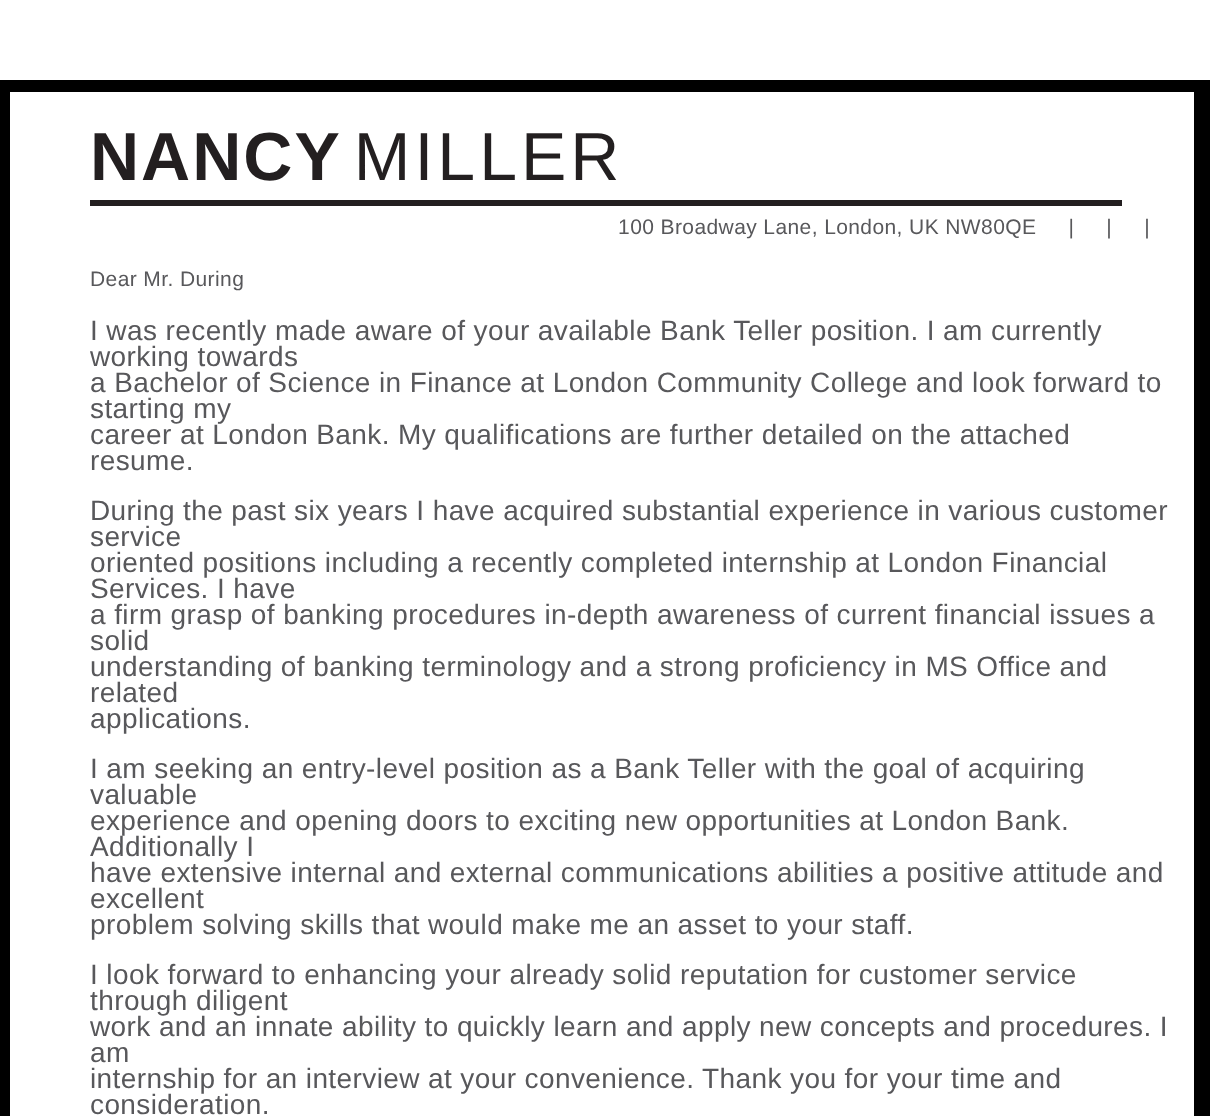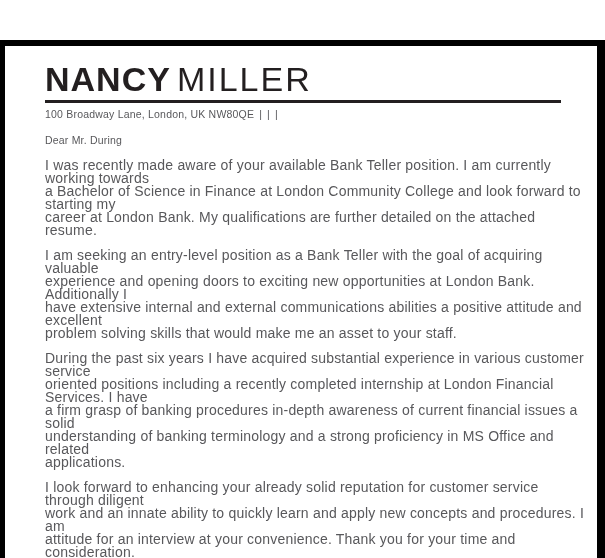--- a/index.html
+++ b/index.html
@@ -38,22 +38,23 @@
     margin-top: 4px;
   }
   .contact {
     width: 530px;
     margin-top: 5px;
     font-size: 10.5px;
     line-height: 13px;
     color: #58585b;
     letter-spacing: 0.2px;
     display: flex;
-    gap: 5px;
+    gap: 16px;
     white-space: nowrap;
+    justify-content: flex-end;
   }
   .salutation {
     margin-top: 13px;
     font-size: 10.5px;
     line-height: 13px;
     color: #58585b;
     letter-spacing: 0.2px;
   }
   .para {
     white-space: pre-line;
@@ -87,30 +88,30 @@
         <span>|</span>
         <span>|</span>
       </div>
     </header>
 
     <div class="salutation">Dear Mr. During</div>
 
     <p class="para">I was recently made aware of your available Bank Teller position. I am currently working towards
 a Bachelor of Science in Finance at London Community College and look forward to starting my
 career at London Bank. My qualifications are further detailed on the attached resume.</p>
-    <p class="para">I am seeking an entry-level position as a Bank Teller with the goal of acquiring valuable
-experience and opening doors to exciting new opportunities at London Bank. Additionally I
-have extensive internal and external communications abilities a positive attitude and excellent
-problem solving skills that would make me an asset to your staff.</p>
     <p class="para">During the past six years I have acquired substantial experience in various customer service
 oriented positions including a recently completed internship at London Financial Services. I have
 a firm grasp of banking procedures in-depth awareness of current financial issues a solid
 understanding of banking terminology and a strong proficiency in MS Office and related
 applications.</p>
+    <p class="para">I am seeking an entry-level position as a Bank Teller with the goal of acquiring valuable
+experience and opening doors to exciting new opportunities at London Bank. Additionally I
+have extensive internal and external communications abilities a positive attitude and excellent
+problem solving skills that would make me an asset to your staff.</p>
     <p class="para">I look forward to enhancing your already solid reputation for customer service through diligent
 work and an innate ability to quickly learn and apply new concepts and procedures. I am
-attitude for an interview at your convenience. Thank you for your time and consideration.</p>
+internship for an interview at your convenience. Thank you for your time and consideration.</p>
 
     <div class="closing">Bachelor</div>
     <div class="signature">Nancy Miller</div>
 
   </div>
 </div>
 
 </body></html>

